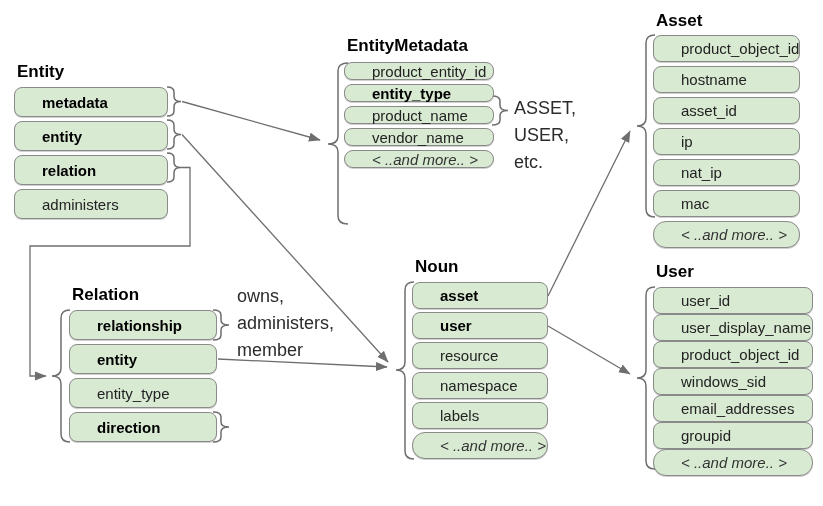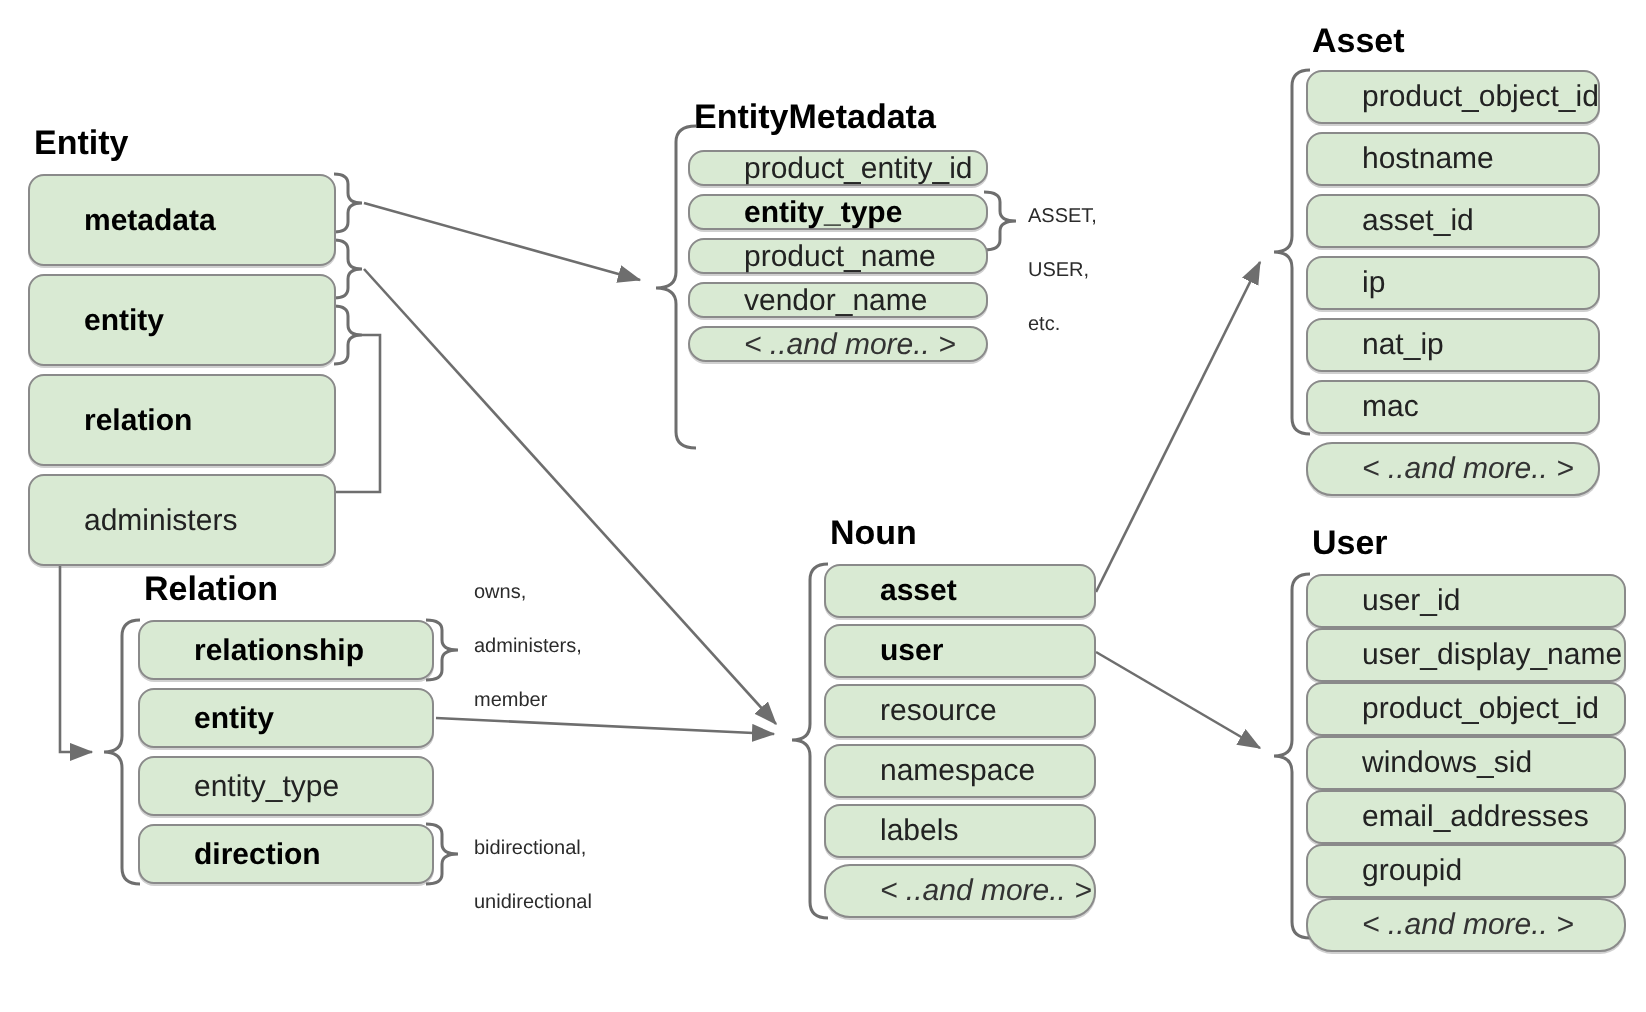--- a/index.html
+++ b/index.html
@@ -7,32 +7,32 @@
           font-family:"Liberation Sans", sans-serif;}
   .table{position:absolute;}
   .table-title{font-weight:bold;font-size:17px;line-height:21px;color:#000;padding-left:3px;}
   .row{background:var(--row-fill);border:1px solid var(--row-border);border-radius:8px;
        box-sizing:border-box;display:flex;align-items:center;padding-left:27px;
        font-size:15px;color:#222;box-shadow:0 1px 0 rgba(120,120,120,.35);}
   .row.bold{font-weight:bold;color:#000;}
   .row.more{font-style:italic;color:#333;border-radius:13px;}
   
   #t-entity{left:14px;top:61px;width:154px;}       #t-entity .table-title{height:26px;}
-  #t-entity .row{height:46px;margin-bottom:4px;}
-  #t-entitymeta{left:344px;top:48px;width:150px;}  #t-entitymeta .table-title{height:27px;}
+  #t-entity .row{height:30px;margin-bottom:4px;}
+  #t-entitymeta{left:344px;top:35px;width:150px;}  #t-entitymeta .table-title{height:27px;}
   #t-entitymeta .row{height:18px;margin-bottom:4px;}
   #t-asset{left:653px;top:10px;width:147px;}       #t-asset .table-title{height:25px;}
   #t-asset .row{height:27px;margin-bottom:4px;}
   #t-user{left:653px;top:261px;width:160px;}       #t-user .table-title{height:26px;}
   #t-user .row{height:27px;margin-bottom:0;}
   #t-relation{left:69px;top:284px;width:148px;}    #t-relation .table-title{height:26px;}
   #t-relation .row{height:30px;margin-bottom:4px;}
   #t-noun{left:412px;top:256px;width:136px;}       #t-noun .table-title{height:26px;}
   #t-noun .row{height:27px;margin-bottom:3px;}
-  .note{position:absolute;font-size:10px;line-height:27px;color:#2b2b2b;}
+  .note{position:absolute;font-size:18px;line-height:27px;color:#2b2b2b;}
   #n-entitytype{left:514px;top:95px;}
   #n-relationship{left:237px;top:283px;}
   #n-direction{left:237px;top:411px;}
   #overlay{position:absolute;left:0;top:0;pointer-events:none;}
   .brace{fill:none;stroke:var(--connector);stroke-width:1.5px;}
   .conn{fill:none;stroke:var(--connector);stroke-width:1.3px;}
 </style>
 </head>
 <body>
 
@@ -139,18 +139,14 @@
   <div class="note" id="n-entitytype">
       <div>ASSET,</div>
       <div>USER,</div>
       <div>etc.</div>
     </div>
   <div class="note" id="n-relationship">
       <div>owns,</div>
       <div>administers,</div>
       <div>member</div>
     </div>
-  <div class="note" id="n-direction">
-      <div>bidirectional,</div>
-      <div>unidirectional</div>
-    </div>
 
 </div>
 
 </body></html>

